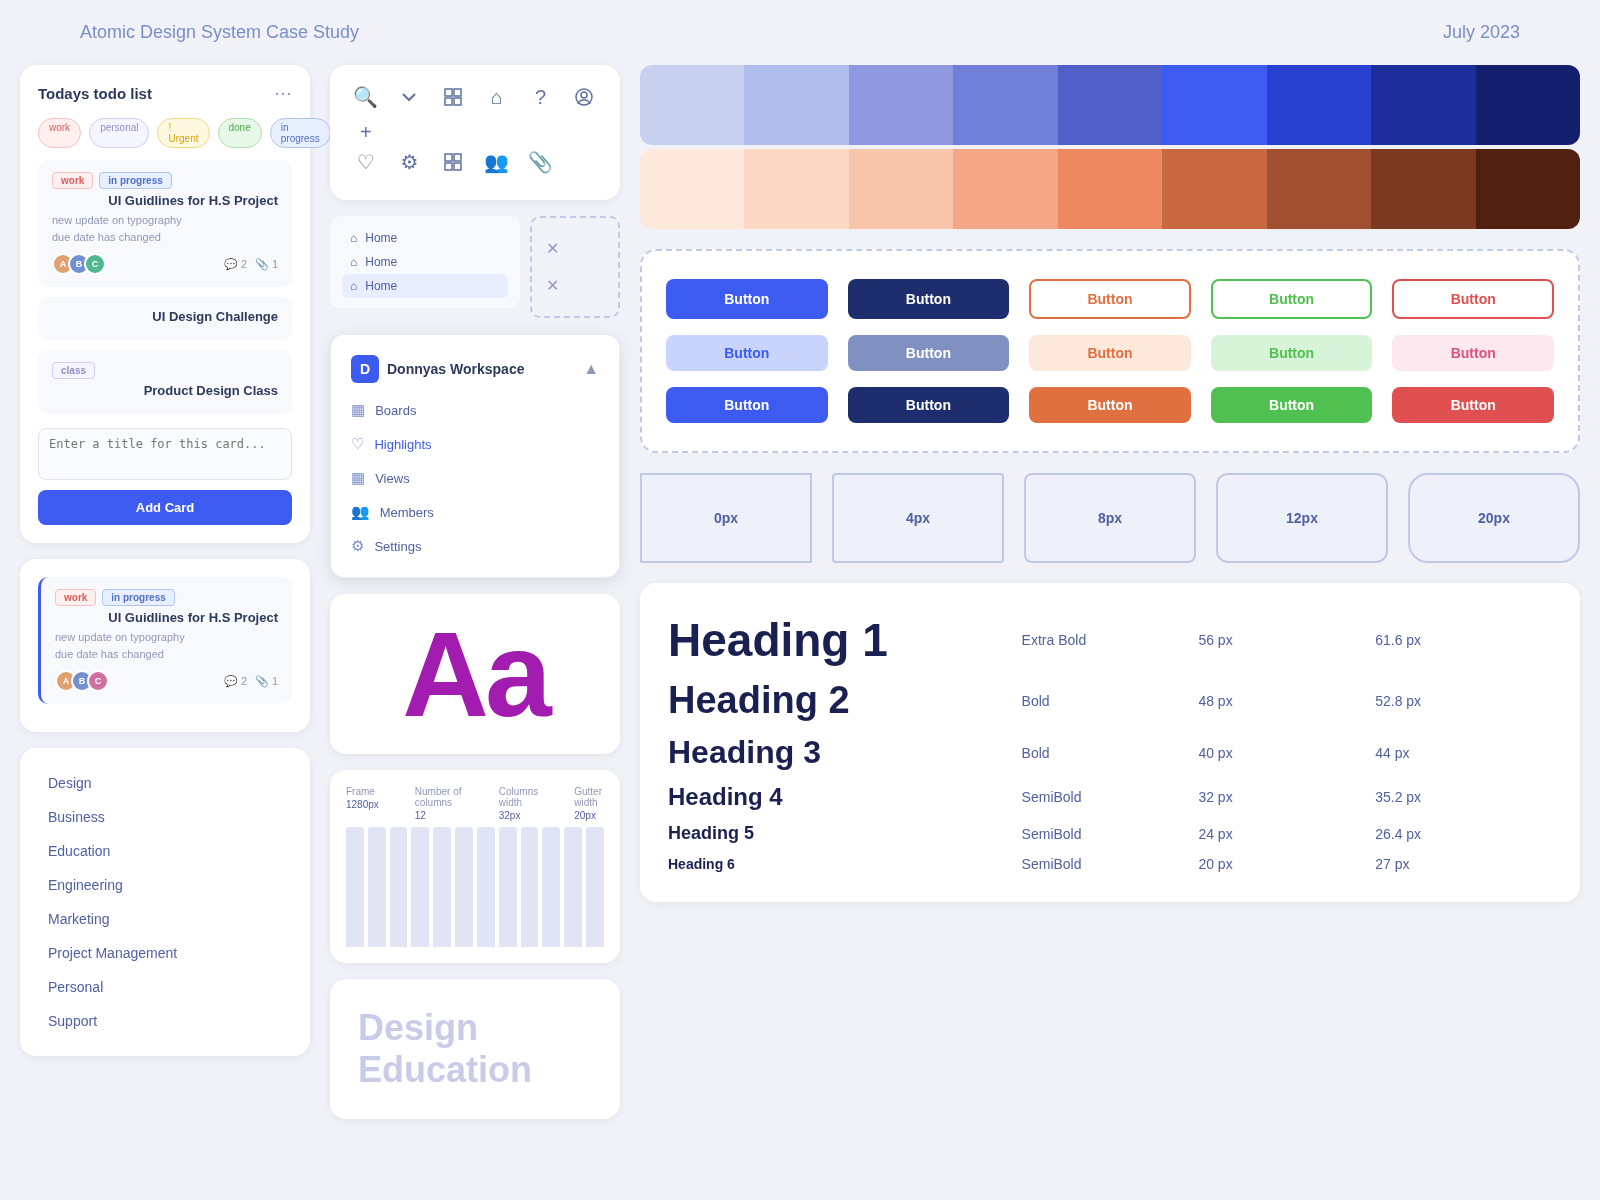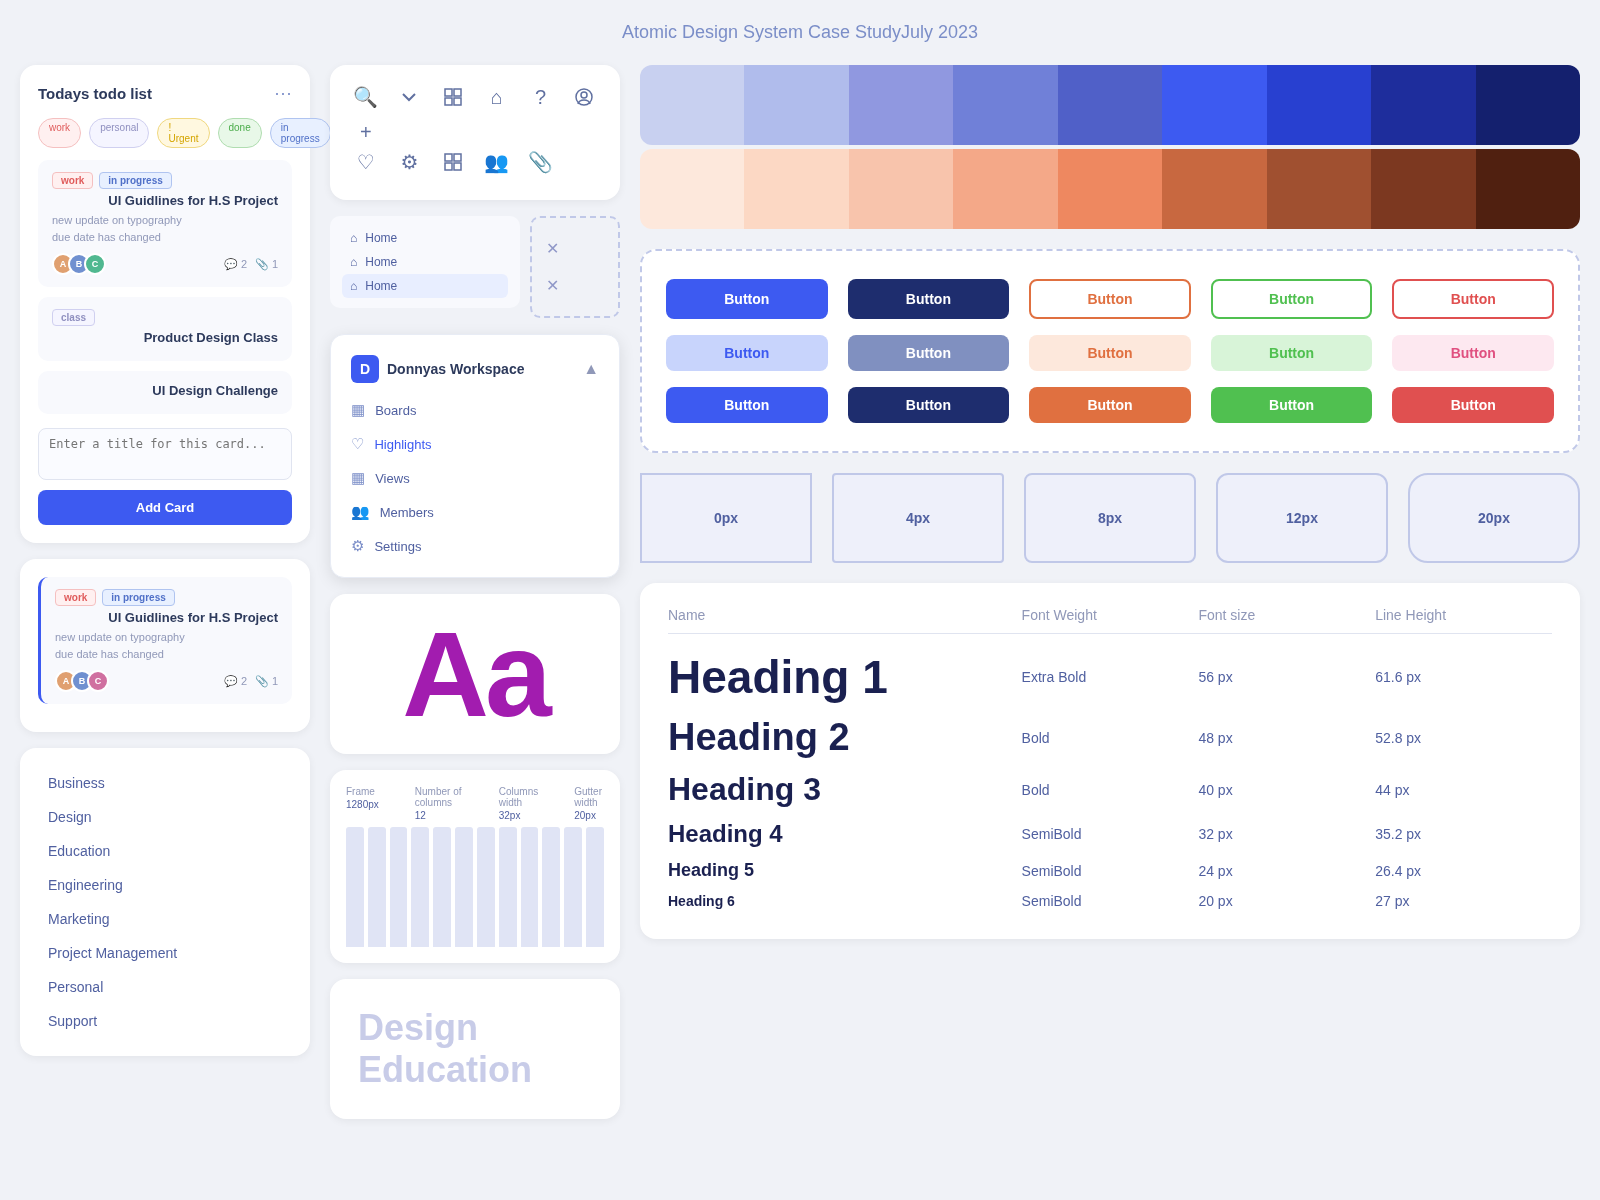--- a/index.html
+++ b/index.html
@@ -7,21 +7,21 @@
       font-family: -apple-system, BlinkMacSystemFont, 'Segoe UI', sans-serif;
       background: #f0f2f7;
       width: 1600px;
       min-height: 1200px;
       overflow: hidden;
     }
 
     
     .page-header {
       display: flex;
-      justify-content: center;
+      justify-content: space-between;
       padding: 22px 80px;
       background: #f0f2f7;
       border-radius: 10px;
     }
     .page-header .title {
       color: #7b8ec8;
       font-size: 18px;
       font-weight: 500;
     }
     .page-header .date {
@@ -632,29 +632,29 @@
           </div>
           <div class="meta-icons">
             <span>💬 2</span>
             <span>📎 1</span>
           </div>
         </div>
       </div>
 
       
       <div class="todo-item">
+        <div class="todo-item-title">UI Design Challenge</div>
+      </div>
+
+      
+      <div class="todo-item">
         <div class="tag-group">
           <span class="tag tag-class">class</span>
         </div>
         <div class="todo-item-title">Product Design Class</div>
-      </div>
-
-      
-      <div class="todo-item">
-        <div class="todo-item-title">UI Design Challenge</div>
       </div>
 
       
       <textarea class="add-title-input" placeholder="Enter a title for this card..." style=""></textarea>
 
       
       <button class="add-card-btn">Add Card</button>
     </div>
 
     <div class="todo-card">
@@ -674,22 +674,22 @@
           </div>
           <div class="meta-icons">
             <span>💬 2</span>
             <span>📎 1</span>
           </div>
         </div>
       </div>
     </div>
 
     <div class="sidebar-nav">
+      <div class="nav-item">Design</div>
       <div class="nav-item">Business</div>
-      <div class="nav-item">Design</div>
       <div class="nav-item">Education</div>
       <div class="nav-item">Engineering</div>
       <div class="nav-item">Marketing</div>
       <div class="nav-item">Project Management</div>
       <div class="nav-item">Personal</div>
       <div class="nav-item">Support</div>
     </div>
 
   </div>
 
@@ -883,26 +883,20 @@
 
     <div class="radius-row">
       <div class="radius-box" style="border-radius:0px;">0px</div>
       <div class="radius-box" style="border-radius:4px;">4px</div>
       <div class="radius-box" style="border-radius:8px;">8px</div>
       <div class="radius-box" style="border-radius:12px;">12px</div>
       <div class="radius-box" style="border-radius:20px;">20px</div>
     </div>
 
     <div class="typo-table">
-      <div class="typo-table-header">
-        <span class="typo-col-label">Name</span>
-        <span class="typo-col-label">Font Weight</span>
-        <span class="typo-col-label">Font size</span>
-        <span class="typo-col-label">Line Height</span>
-      </div>
       <div class="typo-row">
         <span class="typo-row-name h1-style">Heading 1</span>
         <span class="typo-row-weight">Extra Bold</span>
         <span class="typo-row-size">56 px</span>
         <span class="typo-row-lh">61.6 px</span>
       </div>
       <div class="typo-row">
         <span class="typo-row-name h2-style">Heading 2</span>
         <span class="typo-row-weight">Bold</span>
         <span class="typo-row-size">48 px</span>

